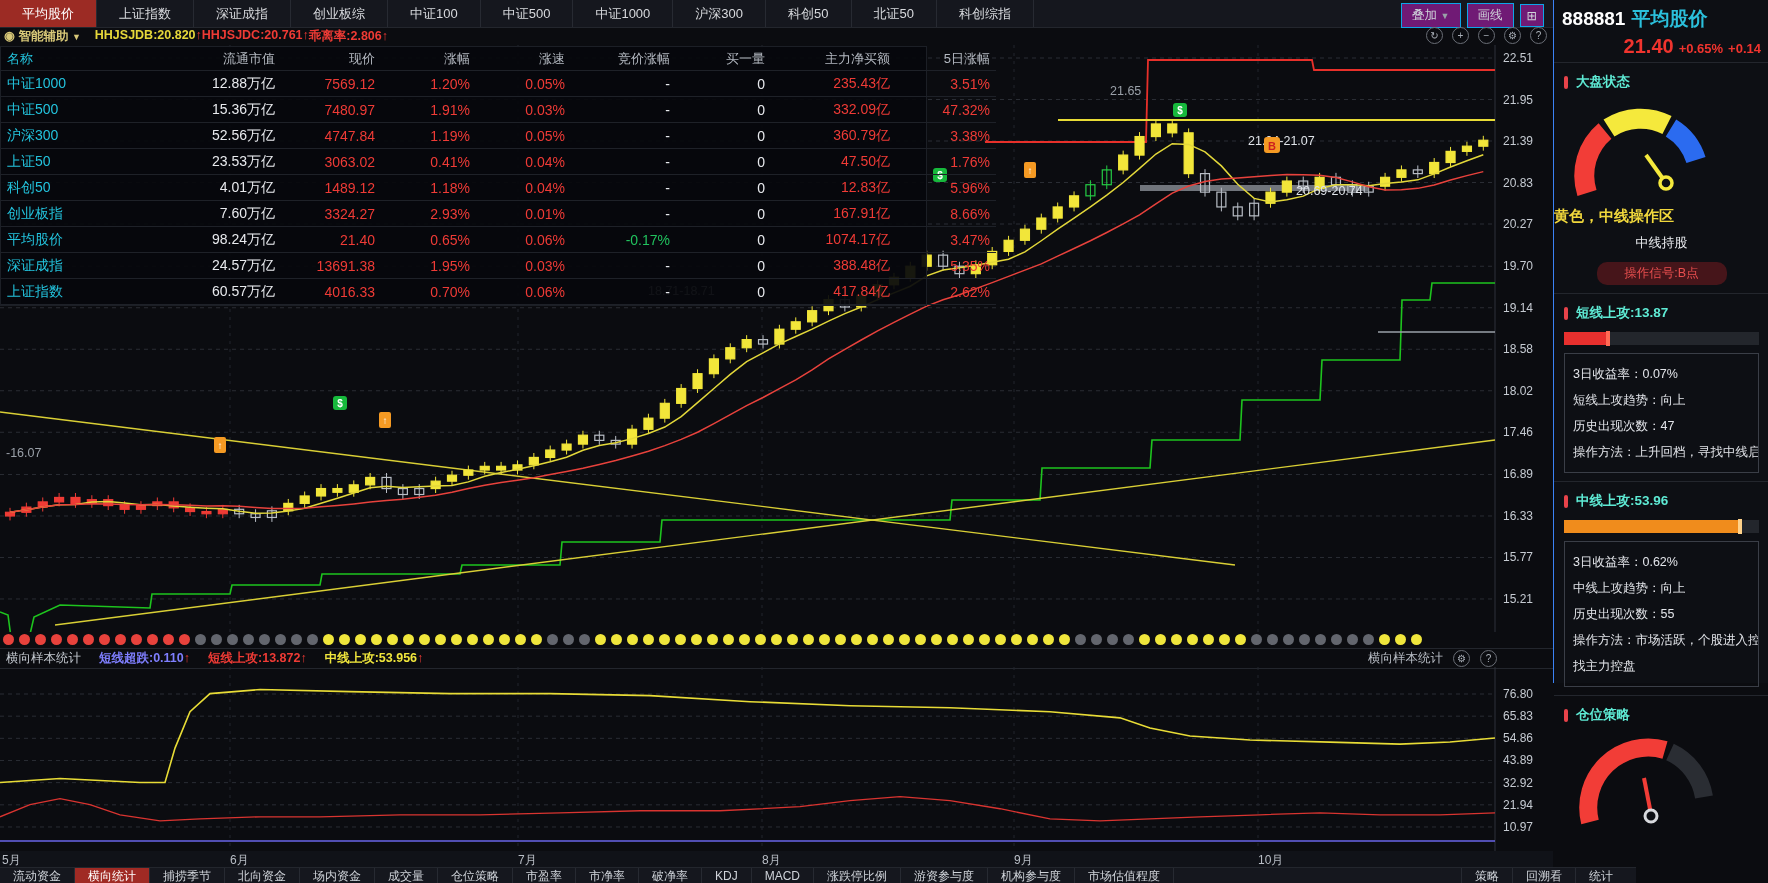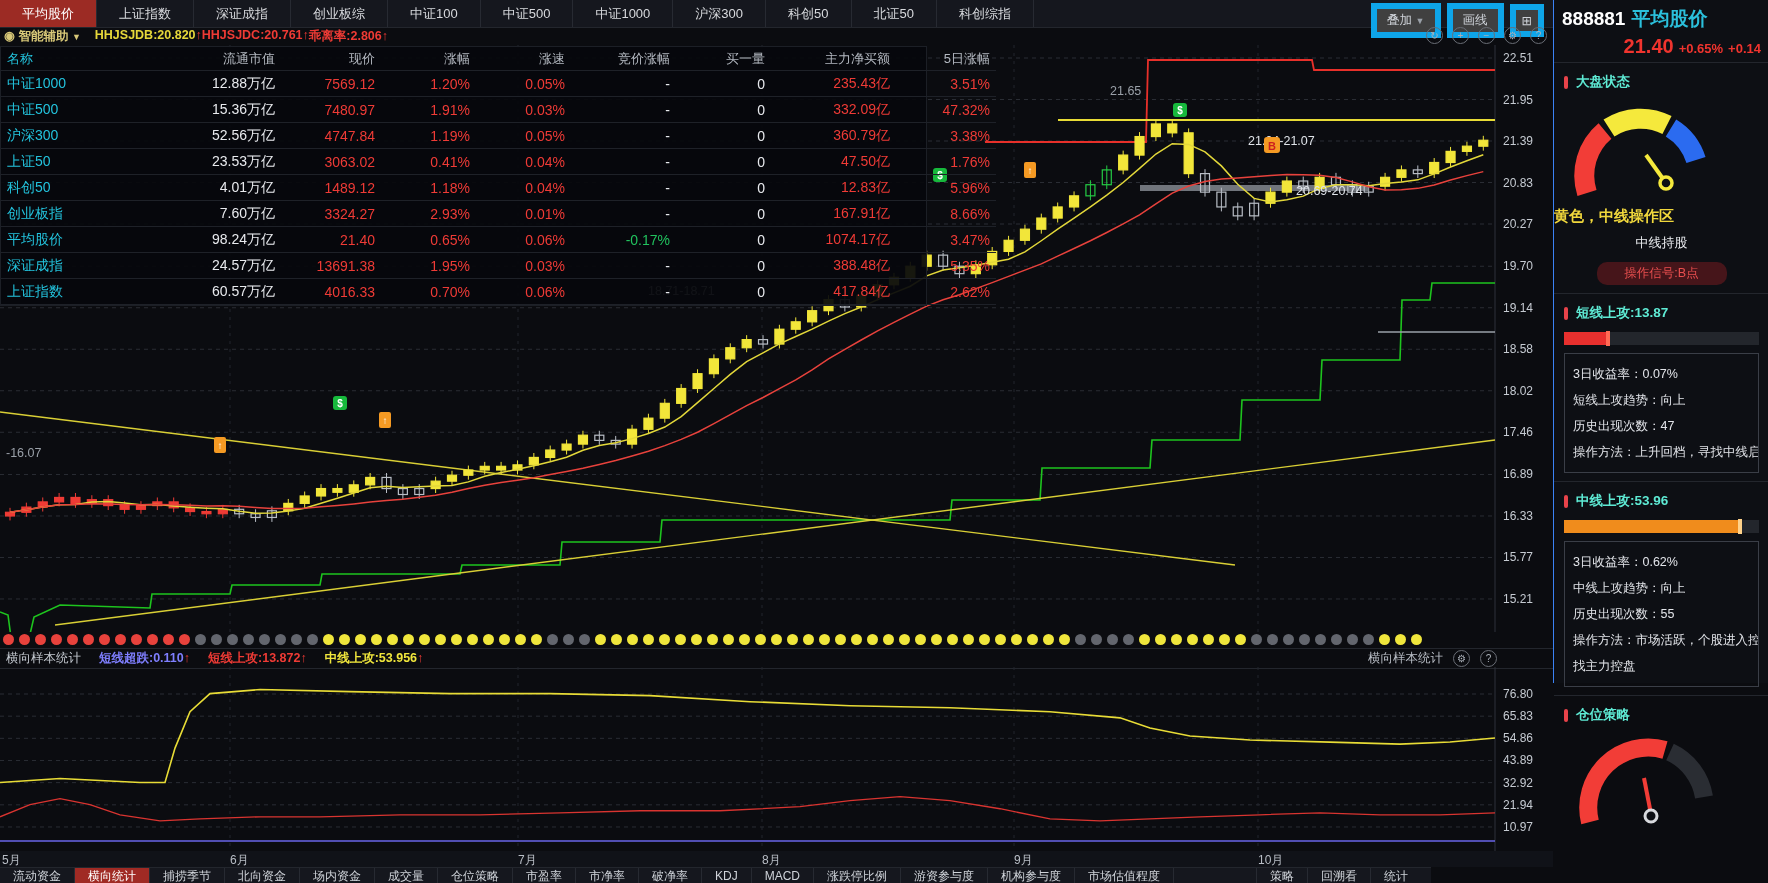--- a/index.html
+++ b/index.html
@@ -3,21 +3,21 @@
 <meta charset="utf-8">
 <style>
   html,body{margin:0;padding:0;background:#000;}
   #app{position:relative;width:1768px;height:883px;background:#0b0c10;overflow:hidden;
        font-family:"Liberation Sans",sans-serif;color:#d5d8de;font-size:12px;}
   
   #topbar{position:absolute;left:0;top:0;width:1768px;height:27px;background:#15171e;border-bottom:1px solid #23262d;display:flex;align-items:stretch;}
   .ttab{display:flex;align-items:center;padding:0 22px;border-right:1px solid #272a32;color:#d8dade;font-size:13px;cursor:default;}
   .ttab.active{background:#9c2b24;color:#fff;}
   #topbar-right{position:absolute;right:224px;top:3px;display:flex;gap:6px;align-items:center;}
-  .tbtn{background:#404040;color:#cfd3d9;padding:3px 10px;font-size:12.5px;border:6px solid #0ea5e9;}
+  .tbtn{background:#701a75;color:#cfd3d9;padding:3px 10px;font-size:12.5px;border:1px solid #0ea5e9;}
   
   #toolbar2{position:absolute;left:0;top:27px;width:1553px;height:18px;display:flex;align-items:center;gap:14px;padding-left:4px;}
   .t2item{font-size:12.5px;font-weight:bold;}
   .arrow-up{color:#ef3b35;font-weight:bold;}
   #t2icons{position:absolute;right:10px;top:0;display:flex;gap:9px;}
   .cicon{width:15px;height:15px;border:1px solid #6a6e76;border-radius:50%;color:#aab0b8;display:flex;align-items:center;justify-content:center;font-size:10px;line-height:1;}
   
   #sidebar{position:absolute;left:1553px;top:0;width:215px;height:683px;background:#0d0f14;border-left:1px solid #3b82f6;}
   #quote{padding:6px 8px 4px 8px;border-bottom:1px solid #23262d;}
   .q1{font-size:19px;font-weight:bold;}
@@ -47,21 +47,21 @@
   .c-num{text-align:right;}
   .red{color:#ef3b36;} .grn{color:#21c25e;} .wht{color:#e8eaee;}
   
   #dotsrow{position:absolute;left:0;top:631px;width:1495px;height:17px;display:flex;align-items:center;gap:5px;padding-left:3px;}
   .dot{width:11px;height:11px;border-radius:50%;flex:0 0 auto;}
   #labelrow{position:absolute;left:0;top:648px;width:1553px;height:19px;border-top:1px solid #23262d;border-bottom:1px solid #23262d;display:flex;align-items:center;gap:18px;padding-left:6px;font-size:12.5px;}
   #labelrow .rt{position:absolute;right:62px;display:flex;gap:10px;align-items:center;color:#b9bec6;}
   #dateaxis{position:absolute;left:0;top:851px;width:1553px;height:16px;background:#101218;}
   #dateaxis span{position:absolute;top:1px;color:#b9bec6;font-size:12px;}
   
-  #bottomtabs{position:absolute;left:0;top:867px;width:1431px;height:16px;background:#15171e;border-top:1px solid #23262d;display:flex;align-items:stretch;}
+  #bottomtabs{position:absolute;left:0;top:867px;width:1636px;height:16px;background:#15171e;border-top:1px solid #23262d;display:flex;align-items:stretch;}
   .btab{display:flex;align-items:center;padding:0 13px;border-right:1px solid #272a32;color:#cfd3d9;font-size:12px;}
   .btab.active{background:#a02a24;color:#fff;}
   .btab.right{border-right:none;border-left:1px solid #272a32;}
   #btright{position:absolute;right:10px;top:0;bottom:0;display:flex;}
   svg{display:block;}
 </style>
 </head>
 <body>
 
 <div id="app">

